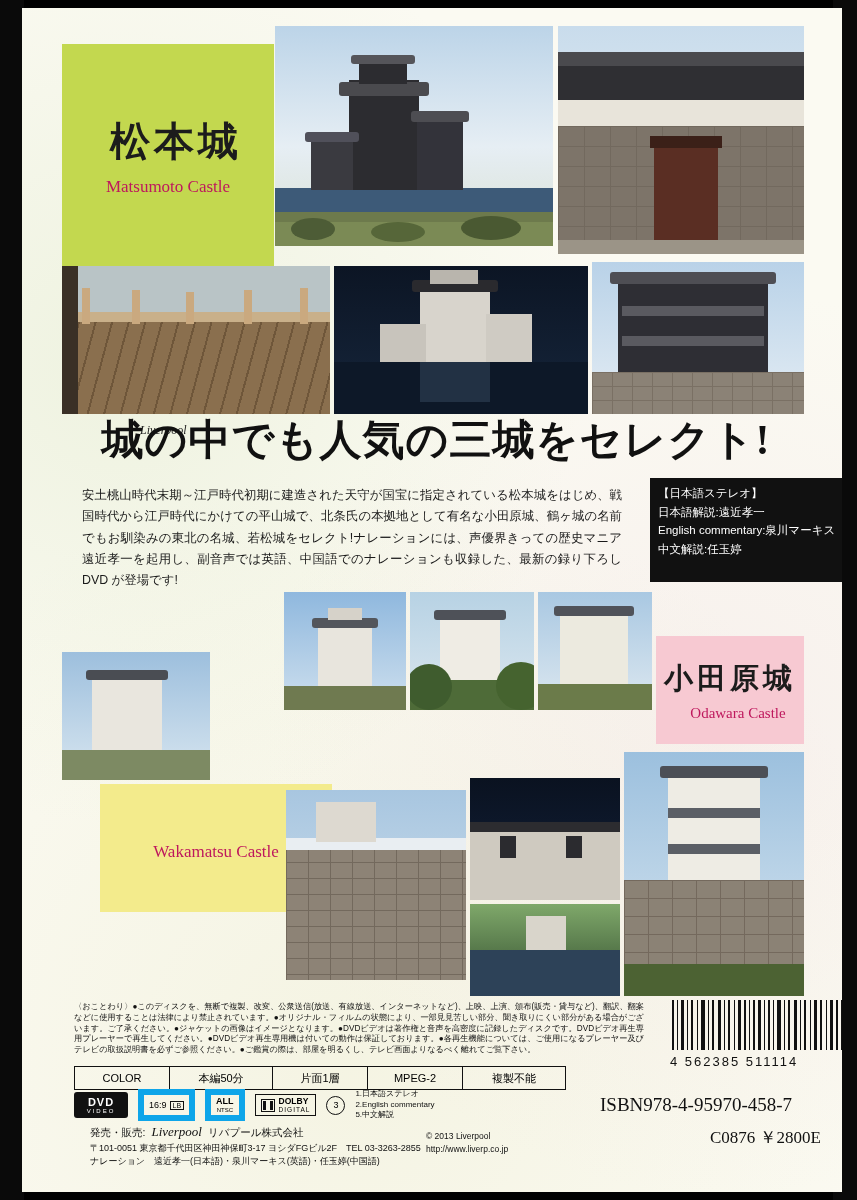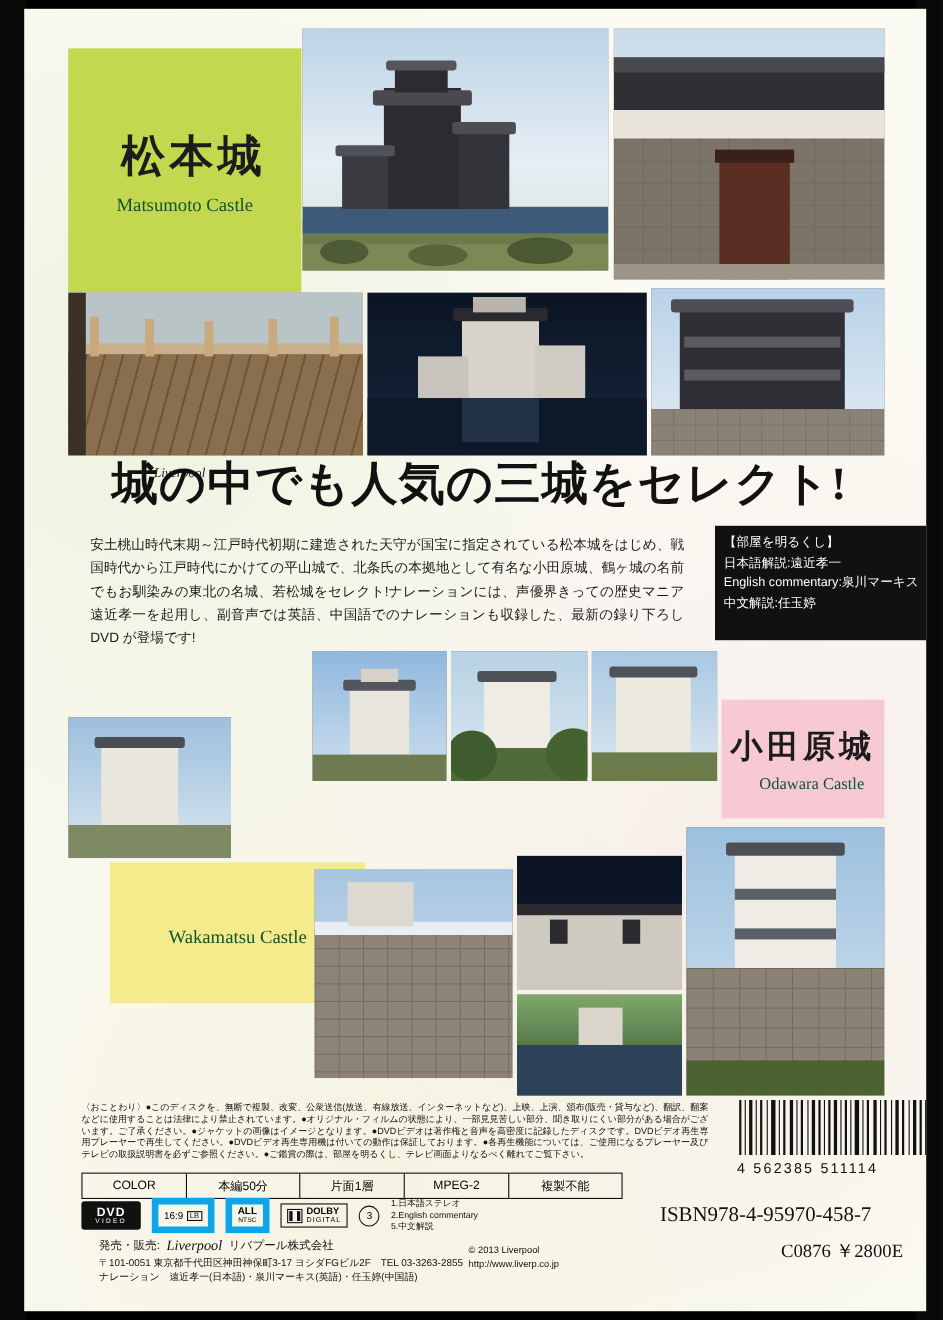--- a/index.html
+++ b/index.html
@@ -11,21 +11,21 @@
      radial-gradient(circle at 85% 62%, rgba(235,210,220,.25), transparent 45%),
      radial-gradient(circle at 40% 88%, rgba(225,225,180,.25), transparent 50%);
      pointer-events:none;}
   .spine{position:absolute;left:0;top:0;width:24px;height:1200px;background:#0a0a0a;}
   .spine.right{left:833px;width:24px;}
   
   .ph{position:absolute;overflow:hidden;background:#888;}
   .ph .sky{position:absolute;inset:0;}
   .title-box{position:absolute;display:flex;flex-direction:column;align-items:center;justify-content:center;}
   .title-box .jp{font-family:"Liberation Serif",serif;font-weight:bold;color:#1c1c1c;letter-spacing:4px;}
-  .title-box .en{font-family:"Liberation Serif",serif;color:#14532d;}
+  .title-box .en{font-family:"Liberation Serif",serif;color:#be185d;}
   .headline{position:absolute;left:56px;top:404px;width:716px;text-align:center;
      font-family:"Liberation Serif",serif;font-weight:bold;font-size:42px;color:#111;letter-spacing:1px;}
   .body-copy{position:absolute;left:60px;top:477px;width:540px;font-size:12.4px;line-height:1.72;color:#1a1a1a;font-family:"Liberation Sans",sans-serif;text-align:justify;}
   .narr{position:absolute;left:628px;top:470px;width:198px;height:104px;background:#111;color:#fff;padding:6px 8px;box-sizing:border-box;font-size:11.5px;line-height:1.62;}
   .legal{position:absolute;left:52px;top:994px;width:570px;font-size:8.2px;line-height:1.32;color:#111;text-align:justify;}
   .specbar{position:absolute;left:52px;top:1058px;width:490px;height:22px;border:1px solid #111;display:flex;align-items:stretch;font-size:11px;}
   .specbar div{display:flex;align-items:center;justify-content:center;border-right:1px solid #111;}
   .specbar div:last-child{border-right:none;}
   .iconbar{position:absolute;left:52px;top:1082px;width:490px;height:30px;display:flex;align-items:center;gap:10px;}
   .dvdlogo{width:54px;height:26px;background:#111;color:#fff;display:flex;flex-direction:column;align-items:center;justify-content:center;line-height:1;border-radius:3px;}
@@ -130,21 +130,21 @@
       <div style="position:absolute;left:0;top:110px;width:100%;height:42px;background:#8b8276;"></div>
       <div style="position:absolute;left:0;top:110px;width:100%;height:42px;
            background-image:linear-gradient(#74695d 1px,transparent 1px),linear-gradient(90deg,#74695d 1px,transparent 1px);background-size:20px 14px;opacity:.7;"></div>
     </div>
 
     <div class="lp">Liverpool</div>
     <div class="headline">城の中でも人気の三城をセレクト!</div>
     <div class="body-copy">安土桃山時代末期～江戸時代初期に建造された天守が国宝に指定されている松本城をはじめ、戦国時代から江戸時代にかけての平山城で、北条氏の本拠地として有名な小田原城、鶴ヶ城の名前でもお馴染みの東北の名城、若松城をセレクト!ナレーションには、声優界きっての歴史マニア遠近孝一を起用し、副音声では英語、中国語でのナレーションも収録した、最新の録り下ろし DVD が登場です!</div>
 
     <div class="narr">
-      <div>【部屋を明るくし】</div>
+      <div>【日本語ステレオ】</div>
       <div>日本語解説:遠近孝一</div>
       <div>English commentary:泉川マーキス</div>
       <div>中文解説:任玉婷</div>
     </div>
 
     <div class="ph" style="left:262px;top:584px;width:122px;height:118px;">
       <div class="sky" style="background:linear-gradient(#8fb8de,#cfe0ee);"></div>
       <div style="position:absolute;left:34px;top:34px;width:54px;height:60px;background:#e8e5dd;"></div>
       <div style="position:absolute;left:28px;top:26px;width:66px;height:10px;background:#53565c;border-radius:3px;"></div>
       <div style="position:absolute;left:44px;top:16px;width:34px;height:12px;background:#d6d2c9;"></div>

